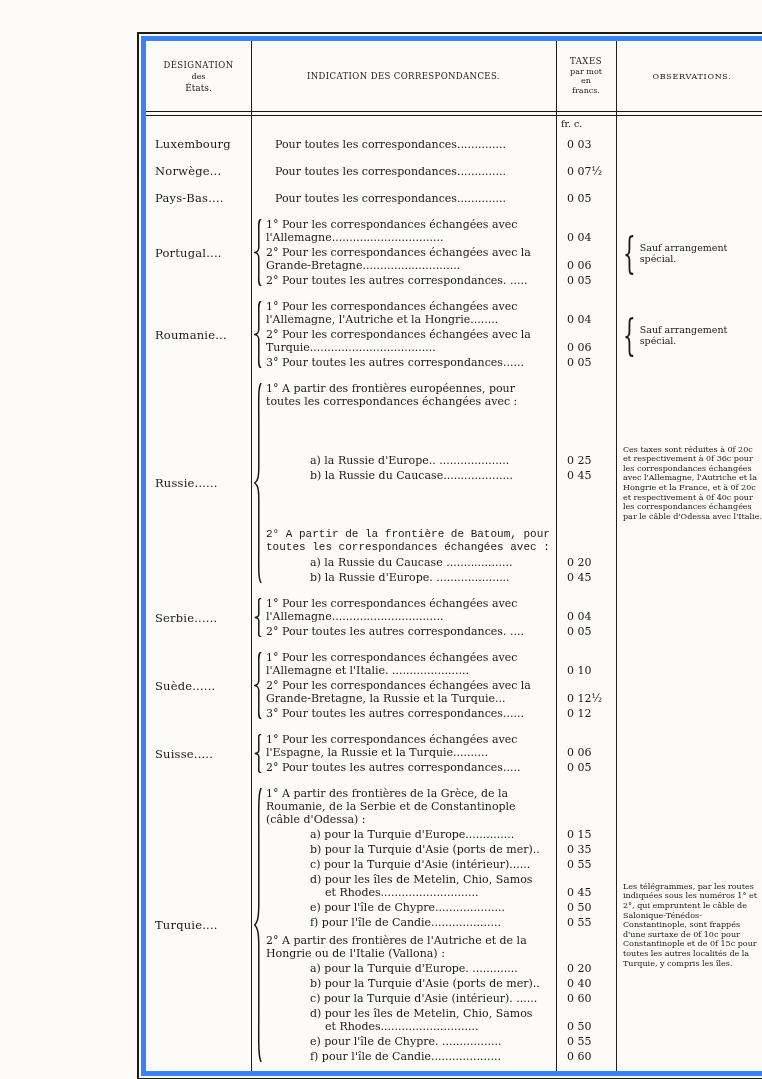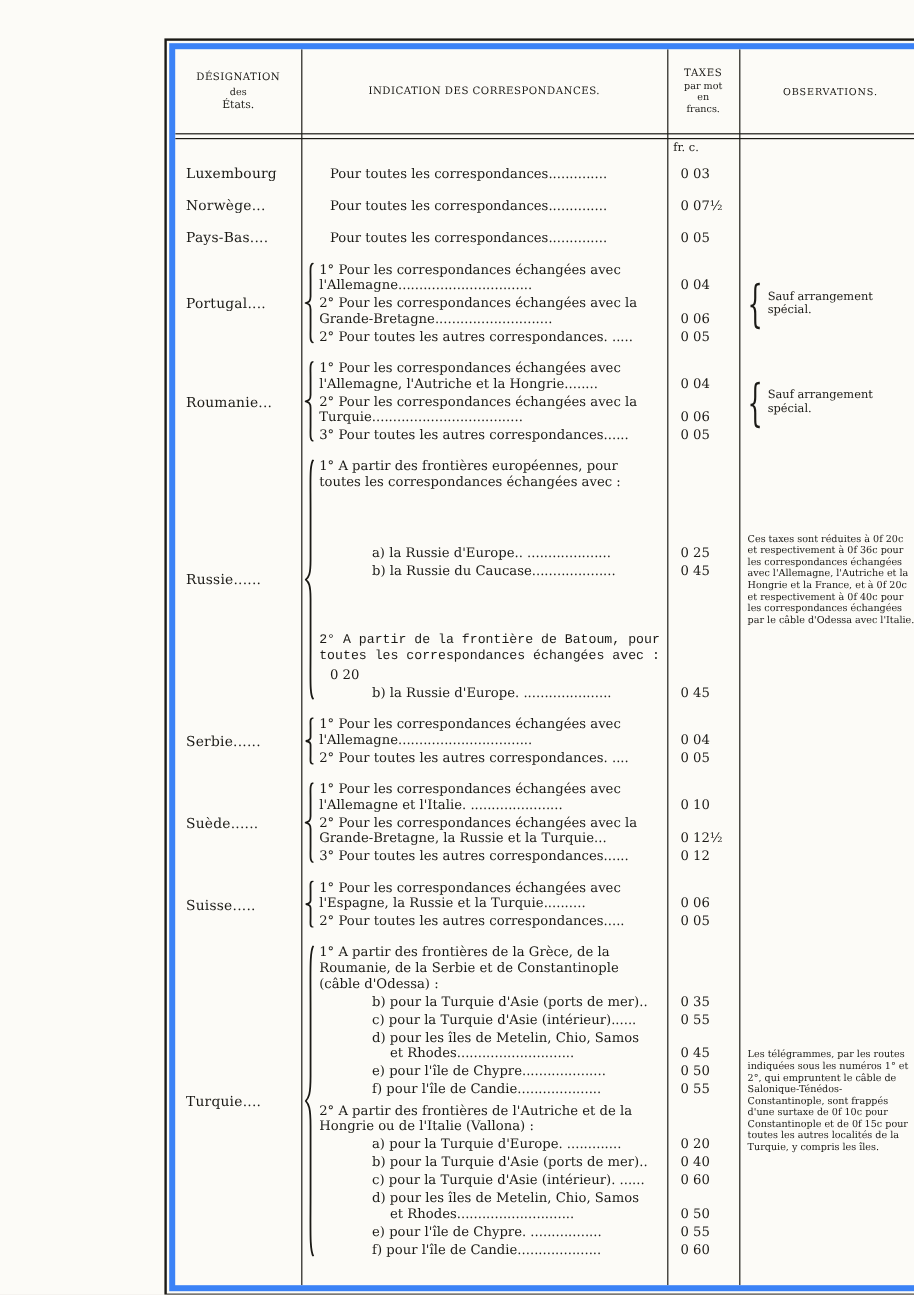--- a/index.html
+++ b/index.html
@@ -223,20 +223,23 @@
                 <div class="tax">0 45</div>
               </div>
               <div class="entry heading" style="margin-top: 46px; font-family: Liberation Mono, monospace;">
                 <div class="lbl">
                   <div class="ln">2° A partir de la frontière de Batoum, pour</div>
                   <div class="ln">toutes les correspondances échangées avec :</div>
                 </div>
                 <div class="tax"></div>
               </div>
               <div class="entry indent">
+                <div class="lbl">
+                  <div class="ln">a) la Russie du Caucase ...................</div>
+                </div>
                 <div class="tax">0 20</div>
               </div>
               <div class="entry indent">
                 <div class="lbl">
                   <div class="ln">b) la Russie d'Europe. .....................</div>
                 </div>
                 <div class="tax">0 45</div>
               </div>
             </div>
           </div>
@@ -349,20 +352,26 @@
               <div class="entry heading">
                 <div class="lbl">
                   <div class="ln">1° A partir des frontières de la Grèce, de la</div>
                   <div class="ln">Roumanie, de la Serbie et de Constantinople</div>
                   <div class="ln">(câble d'Odessa) :</div>
                 </div>
                 <div class="tax"></div>
               </div>
               <div class="entry indent">
                 <div class="lbl">
+                  <div class="ln">a) pour la Turquie d'Europe..............</div>
+                </div>
+                <div class="tax">0 15</div>
+              </div>
+              <div class="entry indent">
+                <div class="lbl">
                   <div class="ln">b) pour la Turquie d'Asie (ports de mer)..</div>
                 </div>
                 <div class="tax">0 35</div>
               </div>
               <div class="entry indent">
                 <div class="lbl">
                   <div class="ln">c) pour la Turquie d'Asie (intérieur)......</div>
                 </div>
                 <div class="tax">0 55</div>
               </div>

